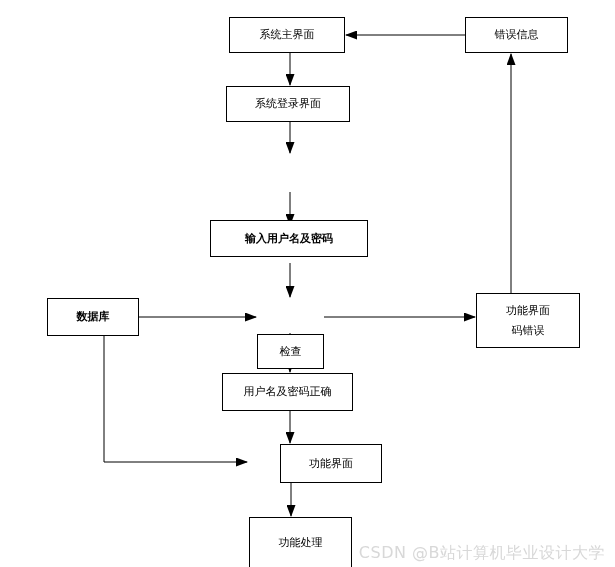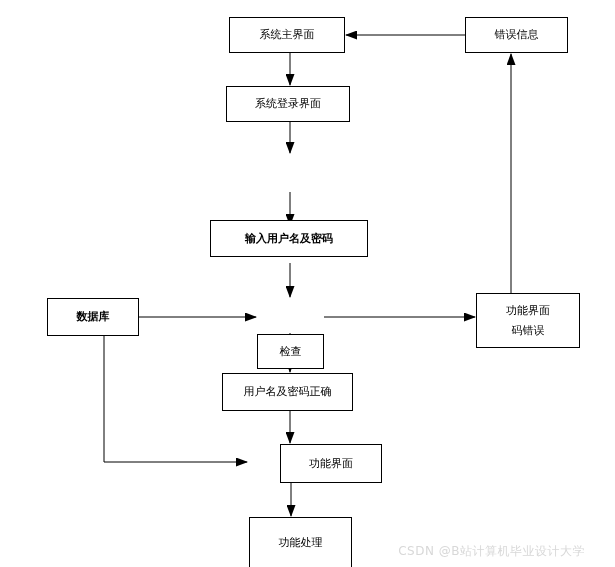--- a/index.html
+++ b/index.html
@@ -33,23 +33,23 @@
     font-size: 11px;
     line-height: 20px;
     display: flex;
     align-items: center;
     justify-content: center;
     text-align: center;
     white-space: pre-line;
   }
   .watermark {
     position: absolute;
-    right: 30px;
+    right: 10px;
     top: 543px;
-    font-size: 12px;
+    font-size: 16px;
     letter-spacing: 0.5px;
     color: var(--watermark, #d8d8d8);
   }
 </style>
 </head>
 <body>
 
 <div class="canvas">
 
   <svg class="arrows" width="615" height="567" viewBox="0 0 615 567" xmlns="http://www.w3.org/2000/svg">

